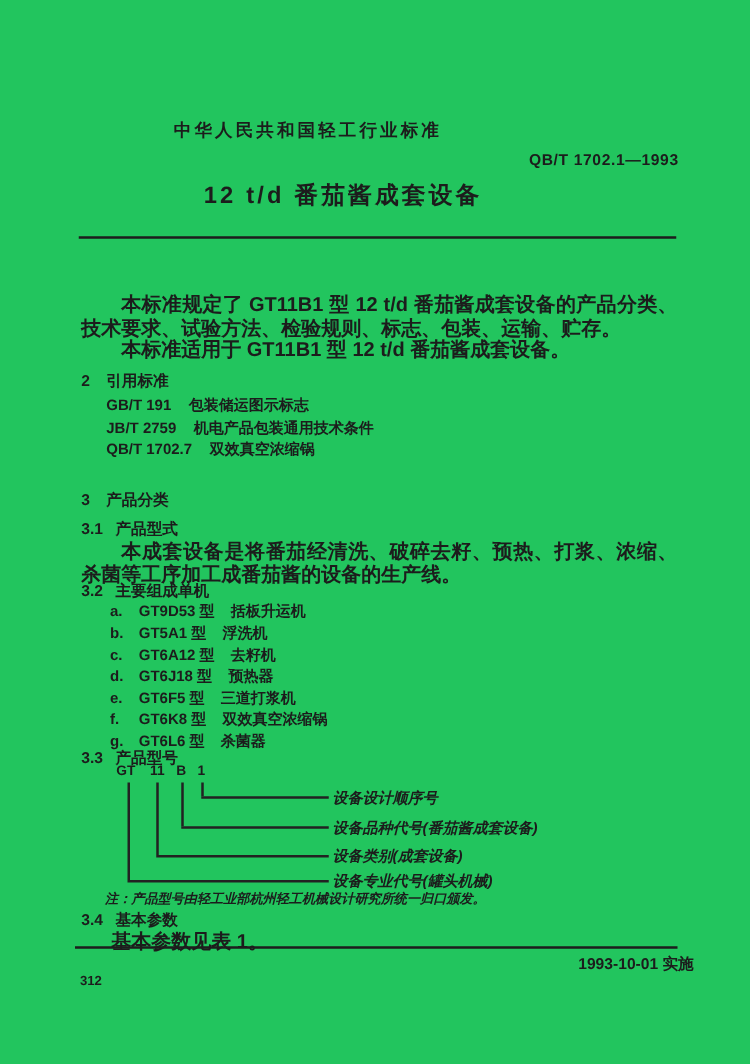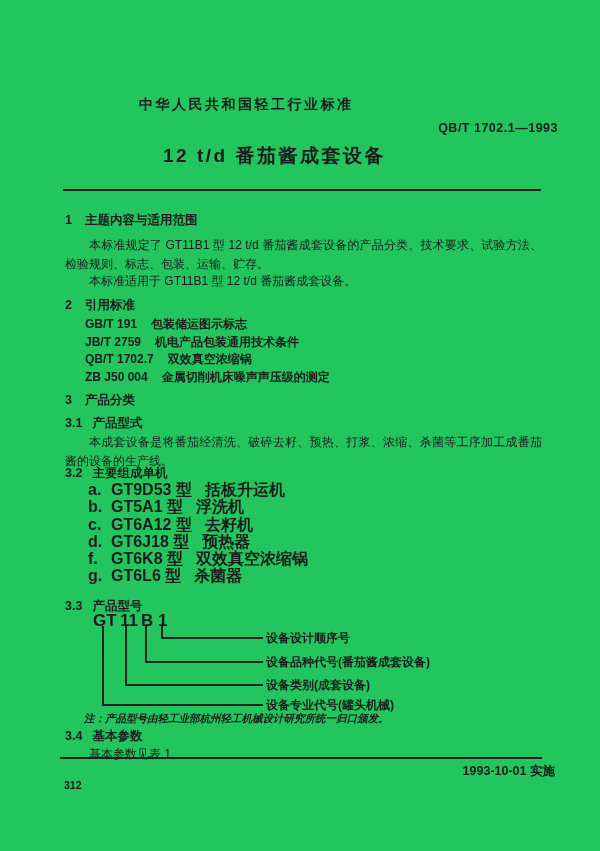--- a/index.html
+++ b/index.html
@@ -6,106 +6,100 @@
   body{
     width:600px;height:851px;background:#f6f6f4;
     font-family:"Liberation Sans","DejaVu Sans",sans-serif;
     color:#1c1c1c;
   }
   .page{position:absolute;left:0;top:0;width:600px;height:851px;background:#22c55e;overflow:hidden;}
   .abs{position:absolute;}
 
   
   .std-type{left:139px;top:96px;font-size:14px;font-weight:700;letter-spacing:2.5px;white-space:nowrap;}
-  .std-number{right:42px;top:121px;font-size:12.5px;font-weight:700;letter-spacing:0.5px;white-space:nowrap;}
+  .std-number{right:57px;top:121px;font-size:12.5px;font-weight:700;letter-spacing:0.5px;white-space:nowrap;}
   .doc-title{left:163px;top:143px;font-size:19px;font-weight:700;letter-spacing:2.5px;white-space:nowrap;}
   .rule{background:#1d1d1d;}
   .rule-top{left:63px;top:189px;width:478px;height:2px;}
 
   
   .heading{font-size:12.5px;font-weight:700;white-space:nowrap;}
   .heading .hnum{display:inline-block;margin-right:13px;}
   .heading.sub .hnum{margin-right:10px;}
   .h1{left:65px;top:212px;}
   .h2{left:65px;top:297px;}
   .h3{left:65px;top:392px;}
   .h31{left:65px;top:415px;}
   .h32{left:65px;top:465px;}
   .h33{left:65px;top:598px;}
   .h34{left:65px;top:728px;}
 
   
-  .para{font-size:12px;font-weight:400;line-height:18.5px;}
+  .para{font-size:16px;font-weight:700;line-height:18.5px;}
   .p1a{left:65px;top:236px;width:477px;text-indent:2em;text-align:justify;}
   .p1b{left:65px;top:272px;width:477px;text-indent:2em;}
   .p31{left:65px;top:433px;width:477px;text-indent:2em;text-align:justify;}
   .p34{left:89px;top:745px;width:400px;}
 
   
   .refs{left:85px;top:316px;font-size:12px;font-weight:600;line-height:17.6px;white-space:nowrap;}
   .ref-code{display:inline-block;margin-right:14px;}
 
   
-  .units{left:88px;top:481px;font-size:16px;font-weight:600;line-height:17.3px;white-space:nowrap;}
+  .units{left:88px;top:481px;font-size:12px;font-weight:600;line-height:17.3px;white-space:nowrap;}
   .unit-letter{display:inline-block;width:23px;font-weight:700;}
   .unit-model{display:inline-block;margin-right:13px;}
 
   
-  .mpart{font-size:17px;font-weight:700;top:611px;text-align:center;}
+  .mpart{font-size:11px;font-weight:700;top:611px;text-align:center;}
   .mp1{left:93px;} .mp2{left:120px;} .mp3{left:141px;} .mp4{left:158px;}
   .dline{background:#222;}
   .vline{width:1.5px;top:626px;}
   .v-gt{left:102px;height:78px;} .v-11{left:125px;height:58px;}
   .v-b{left:145px;height:35px;}  .v-1{left:161px;height:11px;}
   .hline{height:1.5px;}
   .hl1{top:637px;left:161px;width:102px;}
   .hl2{top:661px;left:145px;width:118px;}
   .hl3{top:684px;left:125px;width:138px;}
   .hl4{top:704px;left:102px;width:161px;}
-  .dlabel{left:266px;font-size:12px;font-weight:700;white-space:nowrap;}
+  .dlabel{left:266px;font-size:12px;font-weight:700;white-space:nowrap;font-style:italic;}
   .dl1{top:630px;} .dl2{top:654px;} .dl3{top:677px;} .dl4{top:697px;}
   .note{left:84px;top:712px;font-size:10.5px;font-weight:700;white-space:nowrap;font-style:italic;}
 
   
   .rule-bottom{left:60px;top:757px;width:482px;height:2px;}
   .approval{left:62px;top:763px;font-size:12.5px;font-weight:700;white-space:nowrap;}
   .impl{right:45px;top:763px;font-size:12.5px;font-weight:700;white-space:nowrap;}
   .pagenum{left:64px;top:779px;font-size:10.5px;font-weight:600;}
 </style>
 </head>
 <body>
 
 <div class="page">
 
   <div class="abs std-type">中华人民共和国轻工行业标准</div>
   <div class="abs std-number">QB/T 1702.1—1993</div>
   <div class="abs doc-title">12 t/d 番茄酱成套设备</div>
   <div class="abs rule rule-top"></div>
 
-  <div class="abs heading h1">
-    <span class="hnum">1</span><span class="hlabel">主题内容与适用范围</span>
-  </div>
   <div class="abs para p1a">本标准规定了 GT11B1 型 12 t/d 番茄酱成套设备的产品分类、技术要求、试验方法、检验规则、标志、包装、运输、贮存。</div>
   <div class="abs para p1b">本标准适用于 GT11B1 型 12 t/d 番茄酱成套设备。</div>
 
   <div class="abs heading h2">
     <span class="hnum">2</span><span class="hlabel">引用标准</span>
   </div>
   <div class="abs refs">
     <div class="ref-row">
       <span class="ref-code">GB/T 191</span><span class="ref-name">包装储运图示标志</span>
     </div>
     <div class="ref-row">
       <span class="ref-code">JB/T 2759</span><span class="ref-name">机电产品包装通用技术条件</span>
     </div>
     <div class="ref-row">
       <span class="ref-code">QB/T 1702.7</span><span class="ref-name">双效真空浓缩锅</span>
-    </div>
-    <div class="ref-row">
-      <span class="ref-code">ZB J50 004</span><span class="ref-name">金属切削机床噪声声压级的测定</span>
     </div>
   </div>
 
   <div class="abs heading h3">
     <span class="hnum">3</span><span class="hlabel">产品分类</span>
   </div>
 
   <div class="abs heading sub h31">
     <span class="hnum">3.1</span><span class="hlabel">产品型式</span>
   </div>
@@ -119,20 +113,23 @@
       <span class="unit-letter">a.</span><span class="unit-model">GT9D53 型</span><span class="unit-name">括板升运机</span>
     </div>
     <div class="unit-row">
       <span class="unit-letter">b.</span><span class="unit-model">GT5A1 型</span><span class="unit-name">浮洗机</span>
     </div>
     <div class="unit-row">
       <span class="unit-letter">c.</span><span class="unit-model">GT6A12 型</span><span class="unit-name">去籽机</span>
     </div>
     <div class="unit-row">
       <span class="unit-letter">d.</span><span class="unit-model">GT6J18 型</span><span class="unit-name">预热器</span>
+    </div>
+    <div class="unit-row">
+      <span class="unit-letter">e.</span><span class="unit-model">GT6F5 型</span><span class="unit-name">三道打浆机</span>
     </div>
     <div class="unit-row">
       <span class="unit-letter">f.</span><span class="unit-model">GT6K8 型</span><span class="unit-name">双效真空浓缩锅</span>
     </div>
     <div class="unit-row">
       <span class="unit-letter">g.</span><span class="unit-model">GT6L6 型</span><span class="unit-name">杀菌器</span>
     </div>
   </div>
 
   <div class="abs heading sub h33">

